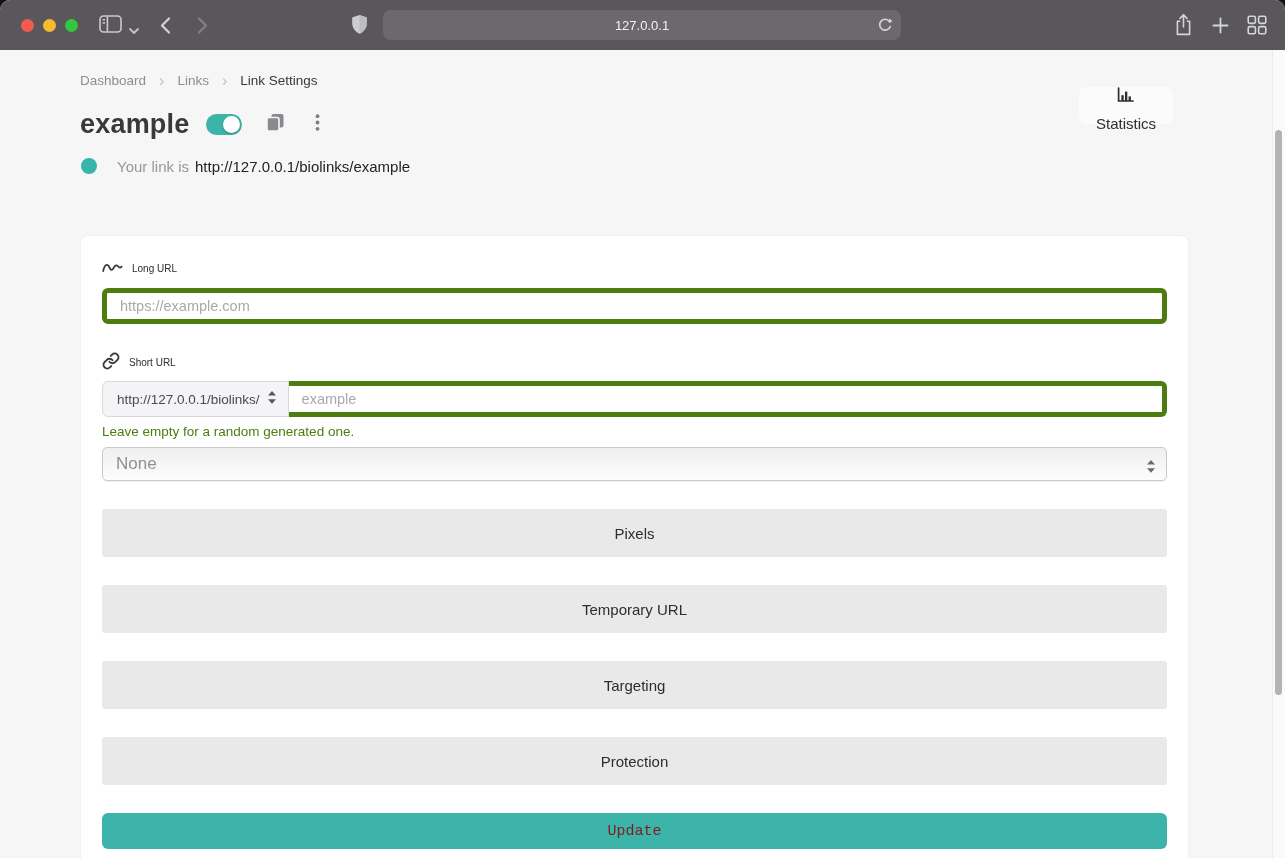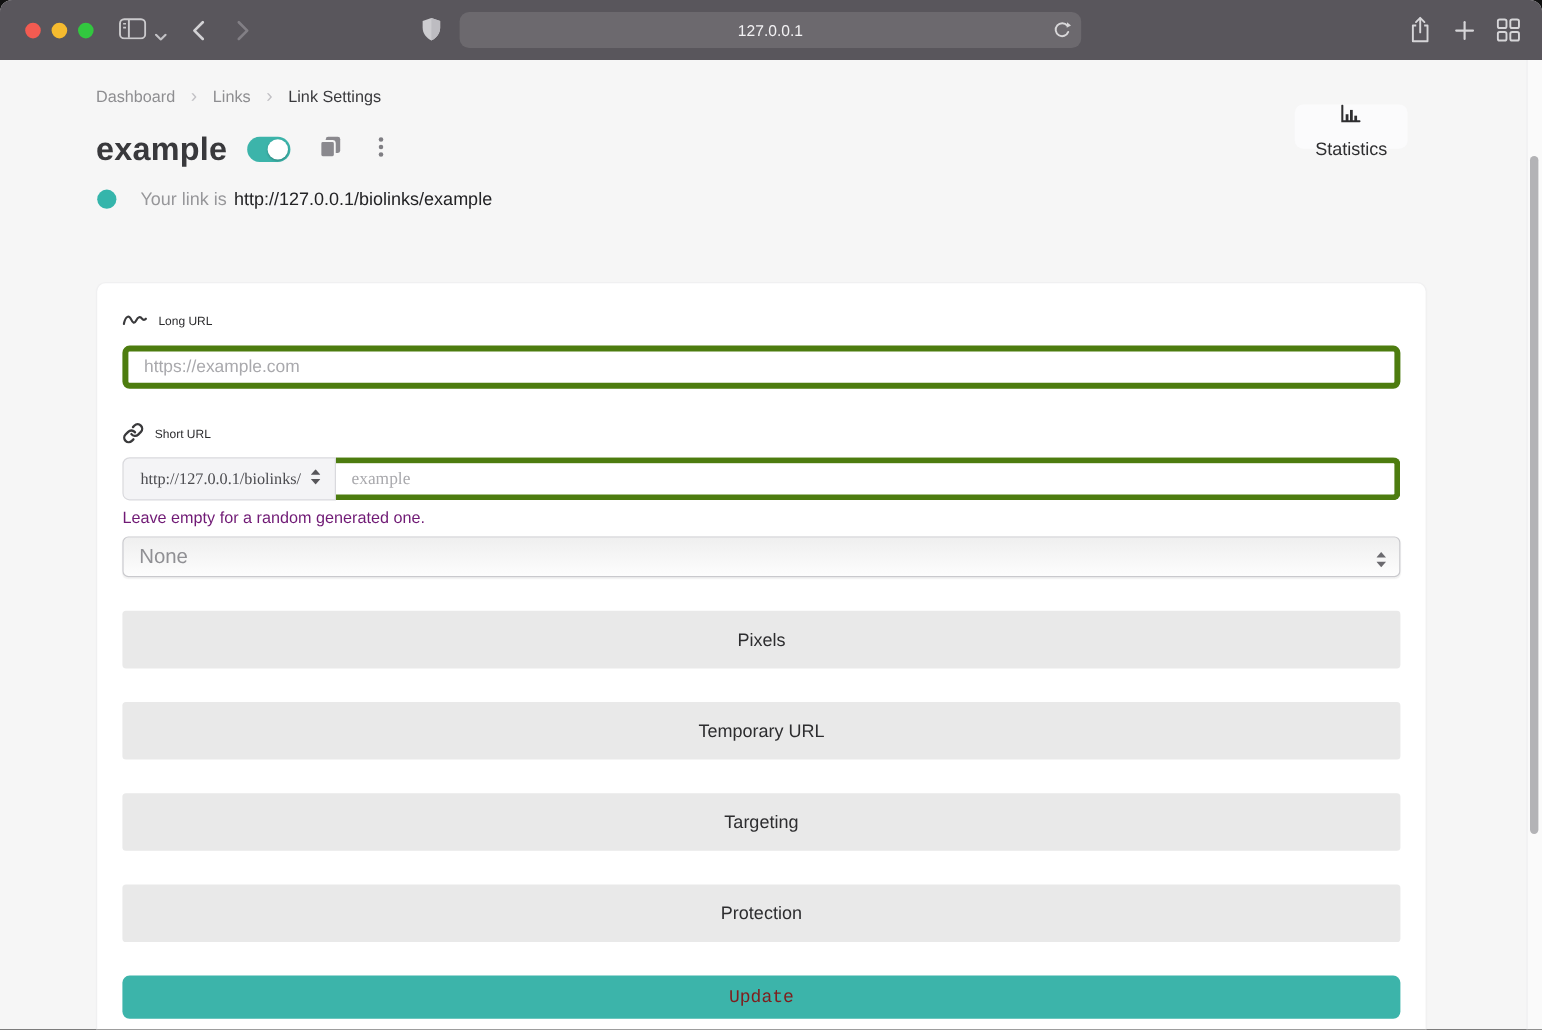--- a/index.html
+++ b/index.html
@@ -57,26 +57,26 @@
           box-shadow:0 1px 3px rgba(0,0,0,.02); padding:21px 21px 23px; }
   .field-label { display:flex; align-items:center; gap:9px; font-size:10px;
                  font-weight:500; color:#2b2b2d; height:22px; }
   .text-input { width:100%; height:36px; margin-top:9px; border:5px solid #4d7c0f;
                 border-radius:6px; padding:0 13px; font-size:14.5px; color:#333;
                 font-family:inherit; outline:none; background:#fff; }
   .text-input::placeholder { color:#a9a9ad; }
 
   .mt-sec { margin-top:27px; }
 
-  .url-group { display:flex; margin-top:8px; height:36px;font-family:Liberation Serif, serif; }
+  .url-group { display:flex; margin-top:8px; height:36px; }
   .domain-select { display:flex; align-items:center; gap:8px; padding:0 12px 0 14px;
                    background:#f4f4f6; border:1px solid #d9d9dd; border-radius:6px 0 0 6px;
                    font-size:13.5px; color:#4b4b4f; cursor:pointer; white-space:nowrap; }
   .url-group .text-input { margin-top:0; border-radius:0 6px 6px 0; border-left:none; flex:1; }
-  .helper { margin-top:7px; font-size:13.5px; color:#701a75; }
+  .helper { margin-top:7px; font-size:13.5px; color:#4d7c0f; }
 
   .project-row { margin-top:17px; display:flex; align-items:center; gap:21px; }
   .create-link { font-size:13.5px; font-weight:500; color:#2b2b2d; text-decoration:none; cursor:pointer; }
 
   .native-select { position:relative; margin-top:8px; height:34px; border:1px solid #c9c9cd;
                    border-radius:5px; background:linear-gradient(#efefef,#fdfdfd);
                    box-shadow:0 1px 1px rgba(0,0,0,.06); display:flex; align-items:center;
                    padding:0 13px; font-size:17px; color:#909094; cursor:pointer; }
   .native-select .arrows { position:absolute; right:11px; top:10px; }
 

